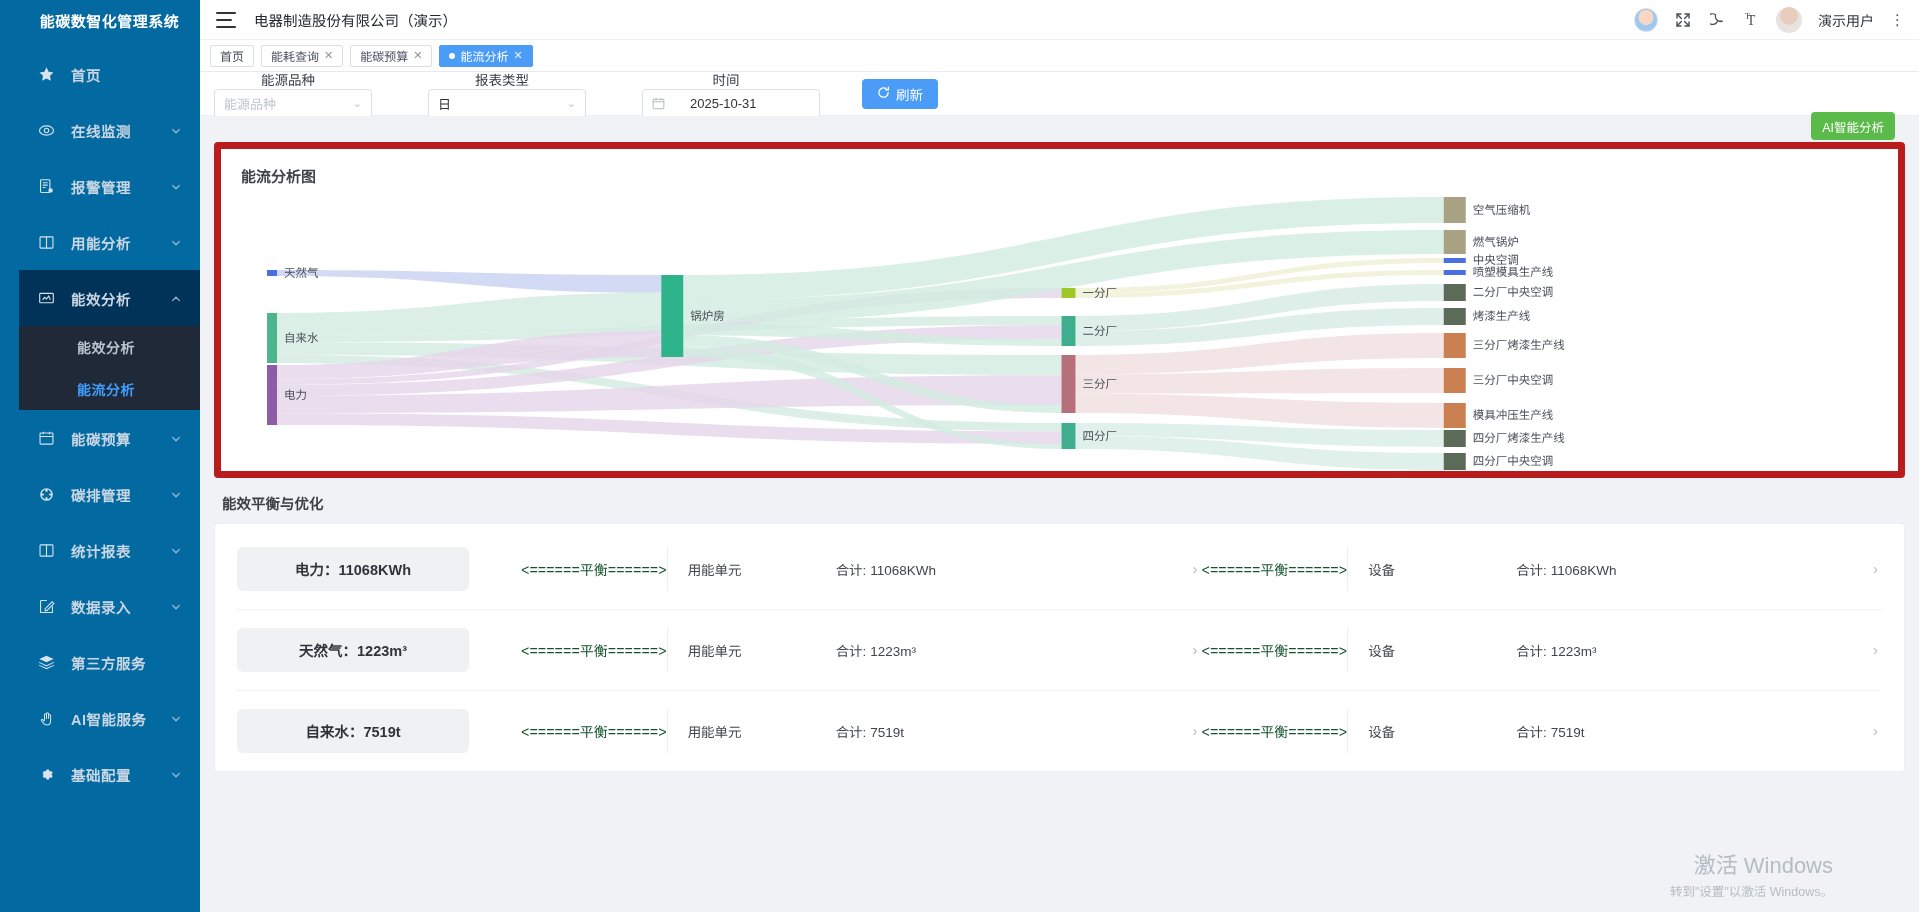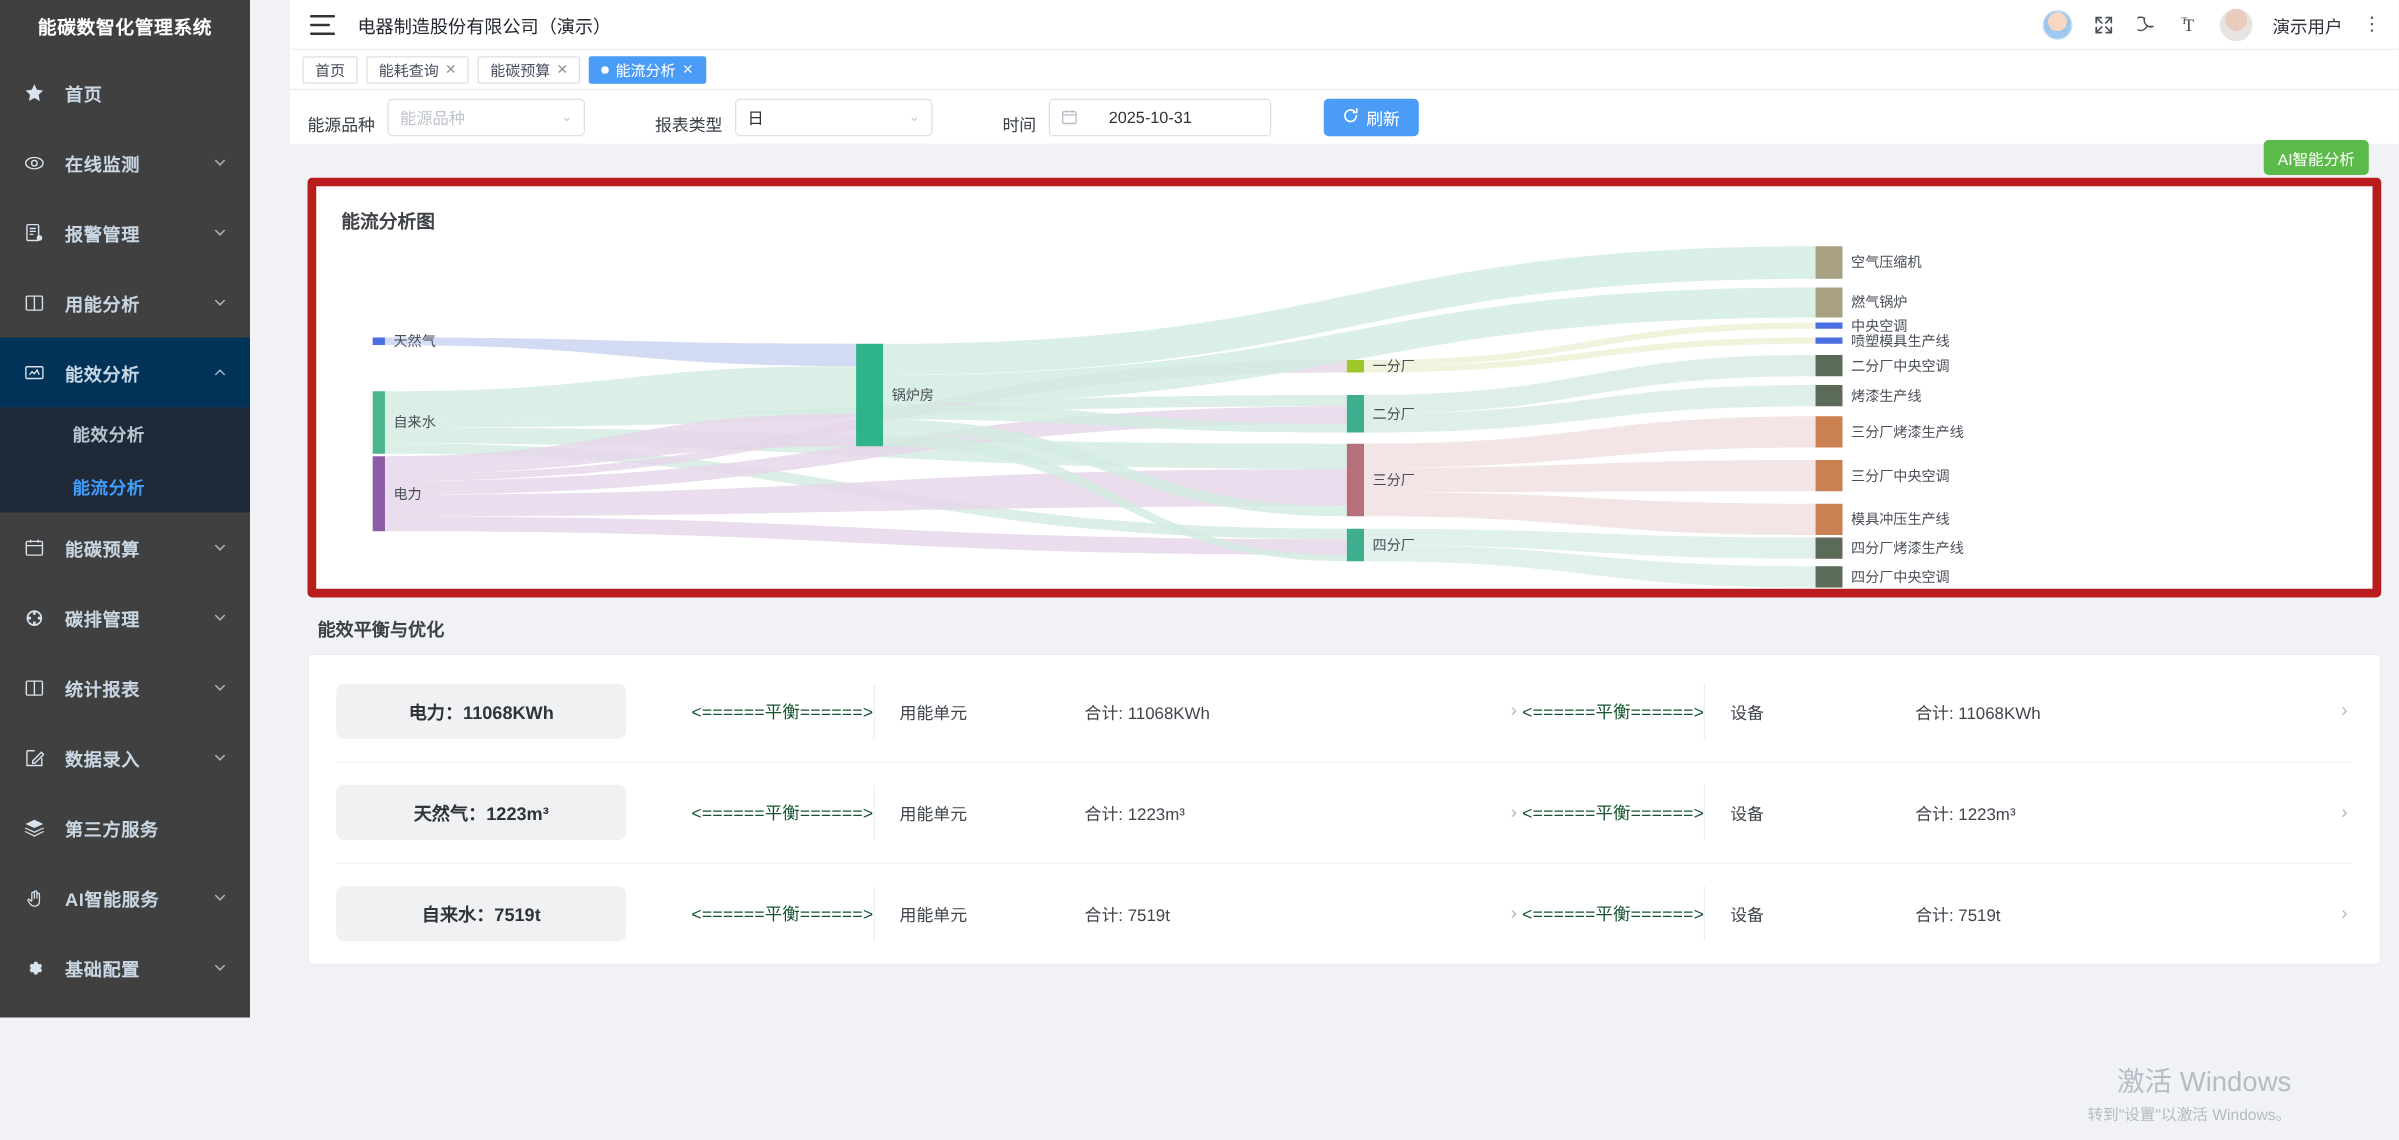--- a/index.html
+++ b/index.html
@@ -6,24 +6,25 @@
   html, body {
     width: 1919px; height: 912px;
     font-family: "Liberation Sans", "DejaVu Sans", sans-serif;
     background: #f0f2f5;
     overflow: hidden;
   }
   .app { display: flex; width: 1919px; height: 912px; }
 
   
   .sidebar {
-    width: 200px; height: 814px; flex: 0 0 200px;
-    background: #404040;
+    width: 200px; height: 912px; flex: 0 0 200px;
+    background: #0369a1;
     color: #c9d6e3;
     overflow: hidden;
+    padding-left: 19px;
   }
   .brand {
     height: 40px; display: flex; align-items: center; justify-content: center;
     font-size: 15px; font-weight: bold; color: #ffffff;
     letter-spacing: 0.5px;
   }
   .nav { padding-top: 6px; }
   .nav-item {
     height: 56px; display: flex; align-items: center;
     padding: 0 18px 0 16px; cursor: pointer; position: relative;
@@ -39,21 +40,21 @@
   .nav-item.expanded { background: #013359; }
   .submenu { background: #1f2937; }
   .sub-item {
     height: 42px; display: flex; align-items: center;
     padding-left: 58px; font-size: 14px; color: #b9c4cf;
     cursor: pointer; font-weight: bold; letter-spacing: .5px;
   }
   .sub-item.active { color: #409eff; }
 
   
-  .main { flex: 1 1 auto; display: flex; flex-direction: column; height: 912px; background: #f0f2f5; min-width: 0; padding-left: 32px; }
+  .main { flex: 1 1 auto; display: flex; flex-direction: column; height: 912px; background: #f0f2f5; min-width: 0; }
 
   .topbar {
     height: 40px; background: #fff; display: flex; align-items: center;
     padding: 0 14px 0 16px; border-bottom: 1px solid #eef0f3; flex: 0 0 40px;
   }
   .hamburger { width: 20px; height: 16px; display: flex; flex-direction: column; justify-content: space-between; cursor: pointer; }
   .hamburger i { display: block; height: 2px; background: #333; border-radius: 1px; }
   .hamburger i:nth-child(2) { width: 80%; }
   .company { margin-left: 18px; font-size: 14.5px; color: #23272e; }
   .top-right { margin-left: auto; display: flex; align-items: center; gap: 16px; }
@@ -83,21 +84,21 @@
   }
   .tab .x { font-size: 11px; color: #909399; }
   .tab.active { background: #4a9cf6; border-color: #4a9cf6; color: #fff; }
   .tab.active .x { color: #eaf2fd; }
   .tab .dot { width: 6px; height: 6px; border-radius: 50%; background: #fff; display: inline-block; }
 
   .filterbar {
     height: 44px; background: #fff; display: flex; align-items: center;
     padding: 0 14px 0 14px; flex: 0 0 44px; border-bottom: 1px solid #eef0f3;
   }
-  .fgroup { display: flex; align-items: flex-end; }
+  .fgroup { display: flex; align-items: center; flex-direction: column; }
   .flabel { font-size: 13.5px; color: #3a4049; margin-right: 10px; white-space: nowrap; }
   .fselect {
     width: 158px; height: 30px; border: 1px solid #dcdfe6; border-radius: 4px;
     display: flex; align-items: center; padding: 0 9px; background: #fff;
     font-size: 13px; color: #303133; cursor: pointer;
   }
   .fselect.ph { color: #c0c4cc; }
   .fselect .caret { margin-left: auto; color: #c0c4cc; font-size: 11px; }
   .fdate {
     width: 178px; height: 30px; border: 1px solid #dcdfe6; border-radius: 4px;

